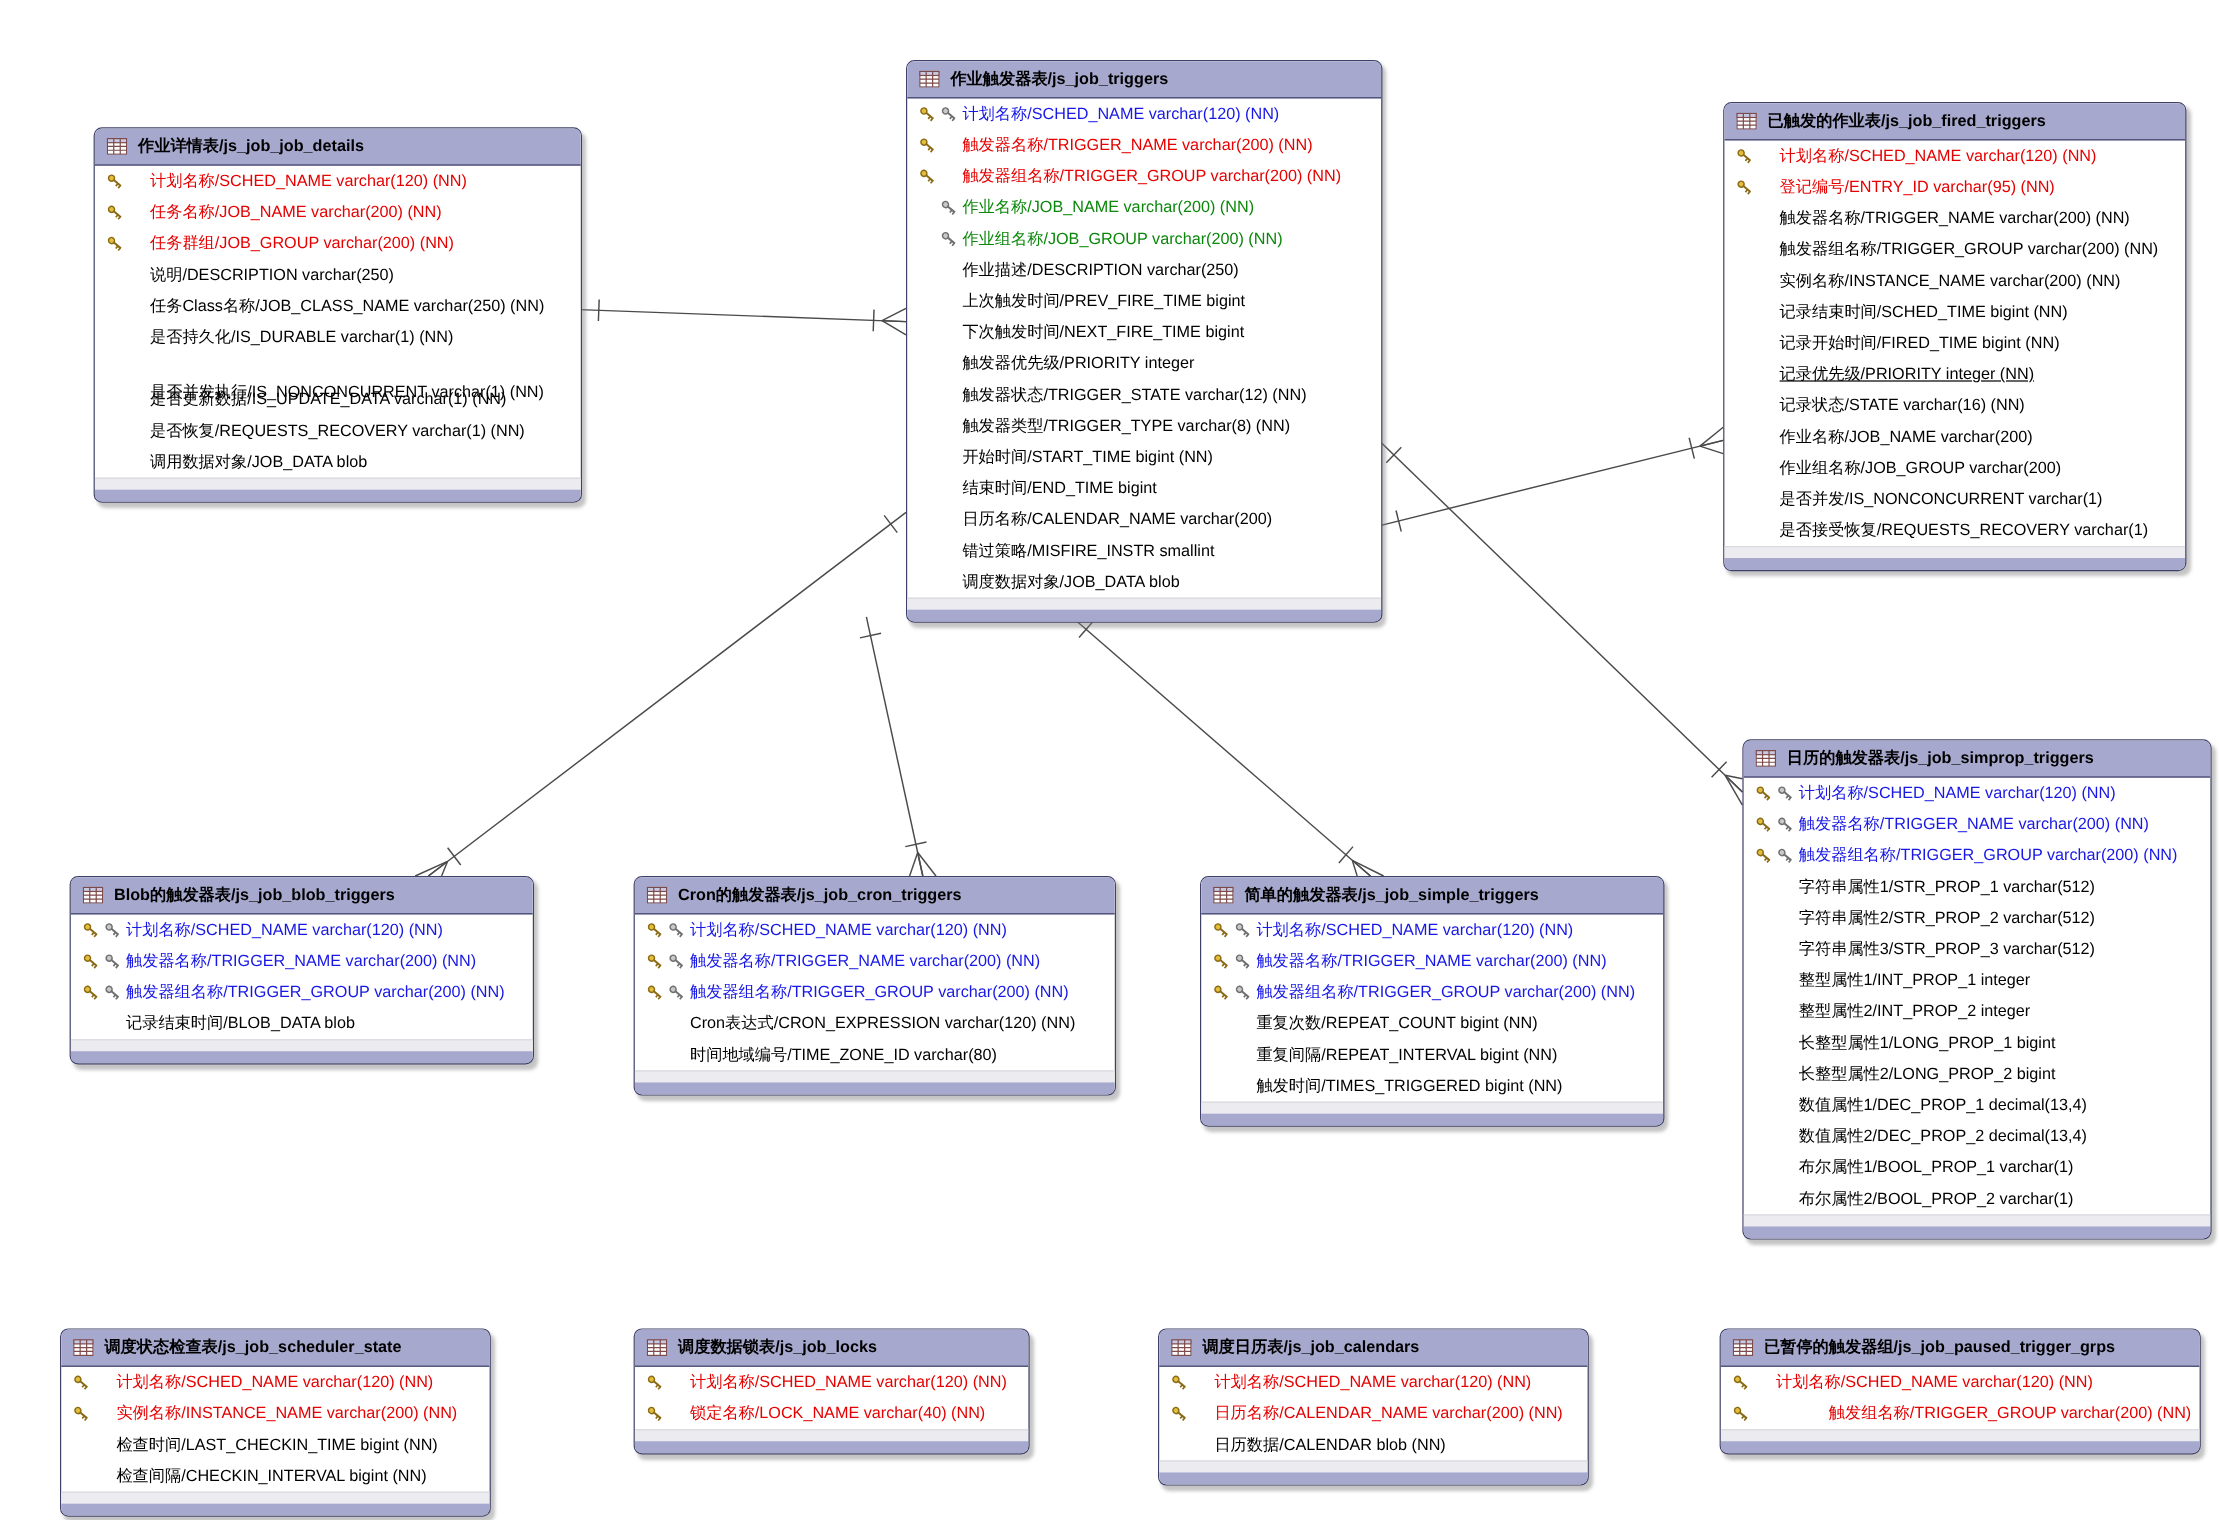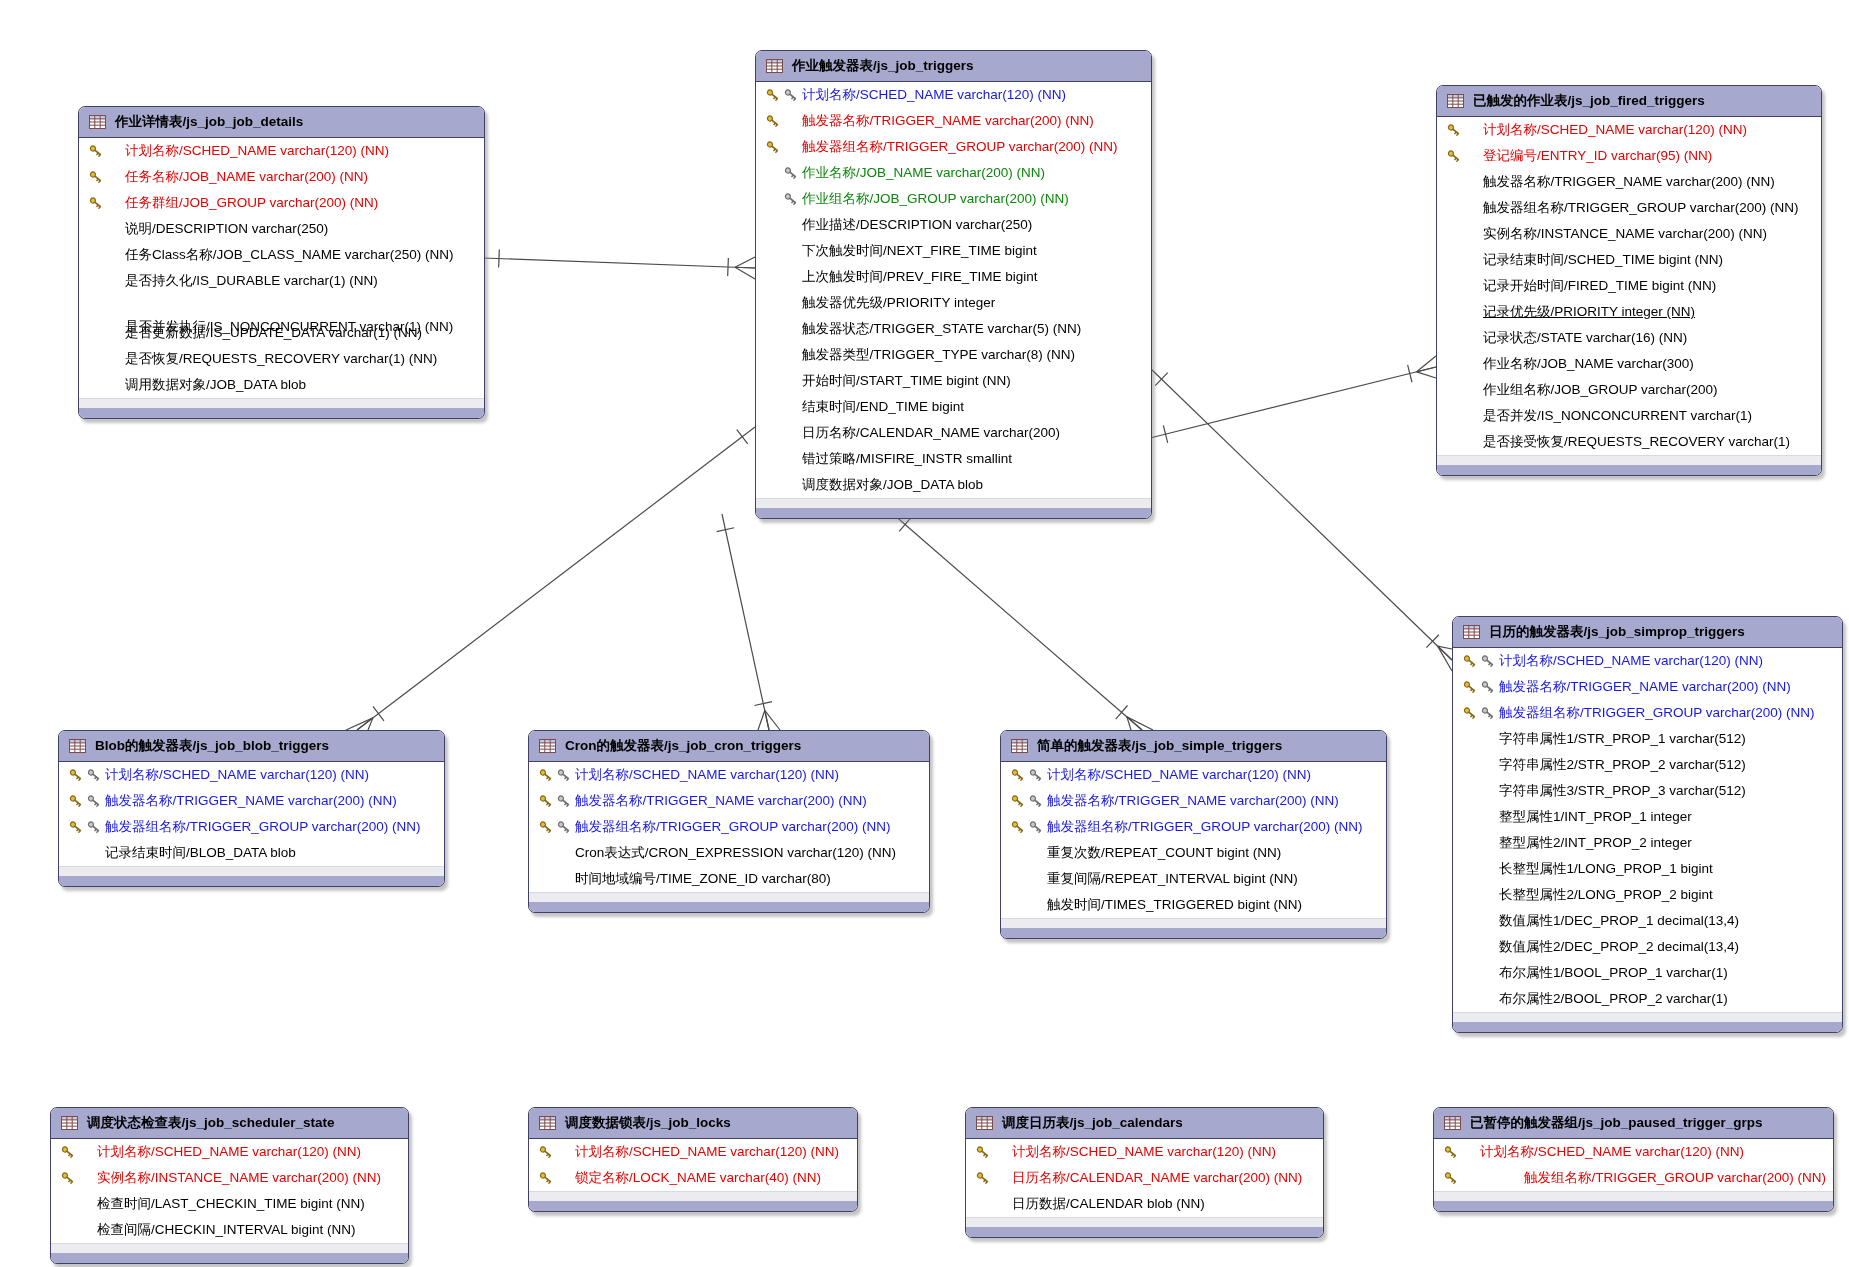--- a/index.html
+++ b/index.html
@@ -298,42 +298,42 @@
             <span class="kslot"></span>
             <span class="kslot"></span>
           </span>
           <span class="lbl" style="color: rgb(0, 0, 0);">作业描述/DESCRIPTION varchar(250)</span>
         </div>
         <div class="row">
           <span class="icons">
             <span class="kslot"></span>
             <span class="kslot"></span>
           </span>
+          <span class="lbl" style="color: rgb(0, 0, 0);">上次触发时间/PREV_FIRE_TIME bigint</span>
+        </div>
+        <div class="row">
+          <span class="icons">
+            <span class="kslot"></span>
+            <span class="kslot"></span>
+          </span>
           <span class="lbl" style="color: rgb(0, 0, 0);">下次触发时间/NEXT_FIRE_TIME bigint</span>
         </div>
         <div class="row">
           <span class="icons">
             <span class="kslot"></span>
             <span class="kslot"></span>
           </span>
-          <span class="lbl" style="color: rgb(0, 0, 0);">上次触发时间/PREV_FIRE_TIME bigint</span>
-        </div>
-        <div class="row">
-          <span class="icons">
-            <span class="kslot"></span>
-            <span class="kslot"></span>
-          </span>
           <span class="lbl" style="color: rgb(0, 0, 0);">触发器优先级/PRIORITY integer</span>
         </div>
         <div class="row">
           <span class="icons">
             <span class="kslot"></span>
             <span class="kslot"></span>
           </span>
-          <span class="lbl" style="color: rgb(0, 0, 0);">触发器状态/TRIGGER_STATE varchar(5) (NN)</span>
+          <span class="lbl" style="color: rgb(0, 0, 0);">触发器状态/TRIGGER_STATE varchar(12) (NN)</span>
         </div>
         <div class="row">
           <span class="icons">
             <span class="kslot"></span>
             <span class="kslot"></span>
           </span>
           <span class="lbl" style="color: rgb(0, 0, 0);">触发器类型/TRIGGER_TYPE varchar(8) (NN)</span>
         </div>
         <div class="row">
           <span class="icons">
@@ -466,21 +466,21 @@
             <span class="kslot"></span>
             <span class="kslot"></span>
           </span>
           <span class="lbl" style="color: rgb(0, 0, 0);">记录状态/STATE varchar(16) (NN)</span>
         </div>
         <div class="row">
           <span class="icons">
             <span class="kslot"></span>
             <span class="kslot"></span>
           </span>
-          <span class="lbl" style="color: rgb(0, 0, 0);">作业名称/JOB_NAME varchar(300)</span>
+          <span class="lbl" style="color: rgb(0, 0, 0);">作业名称/JOB_NAME varchar(200)</span>
         </div>
         <div class="row">
           <span class="icons">
             <span class="kslot"></span>
             <span class="kslot"></span>
           </span>
           <span class="lbl" style="color: rgb(0, 0, 0);">作业组名称/JOB_GROUP varchar(200)</span>
         </div>
         <div class="row">
           <span class="icons">

